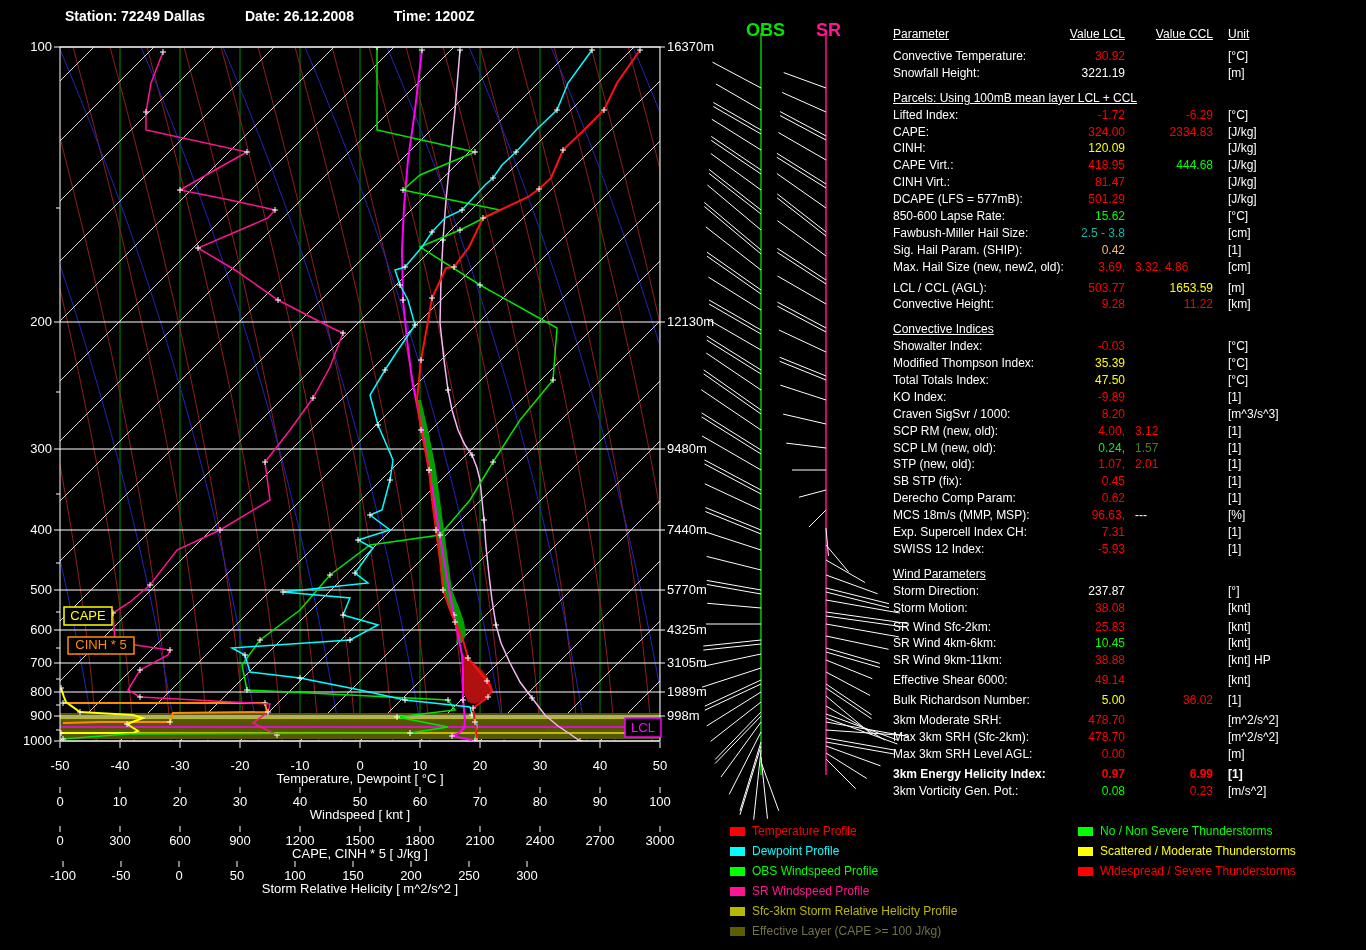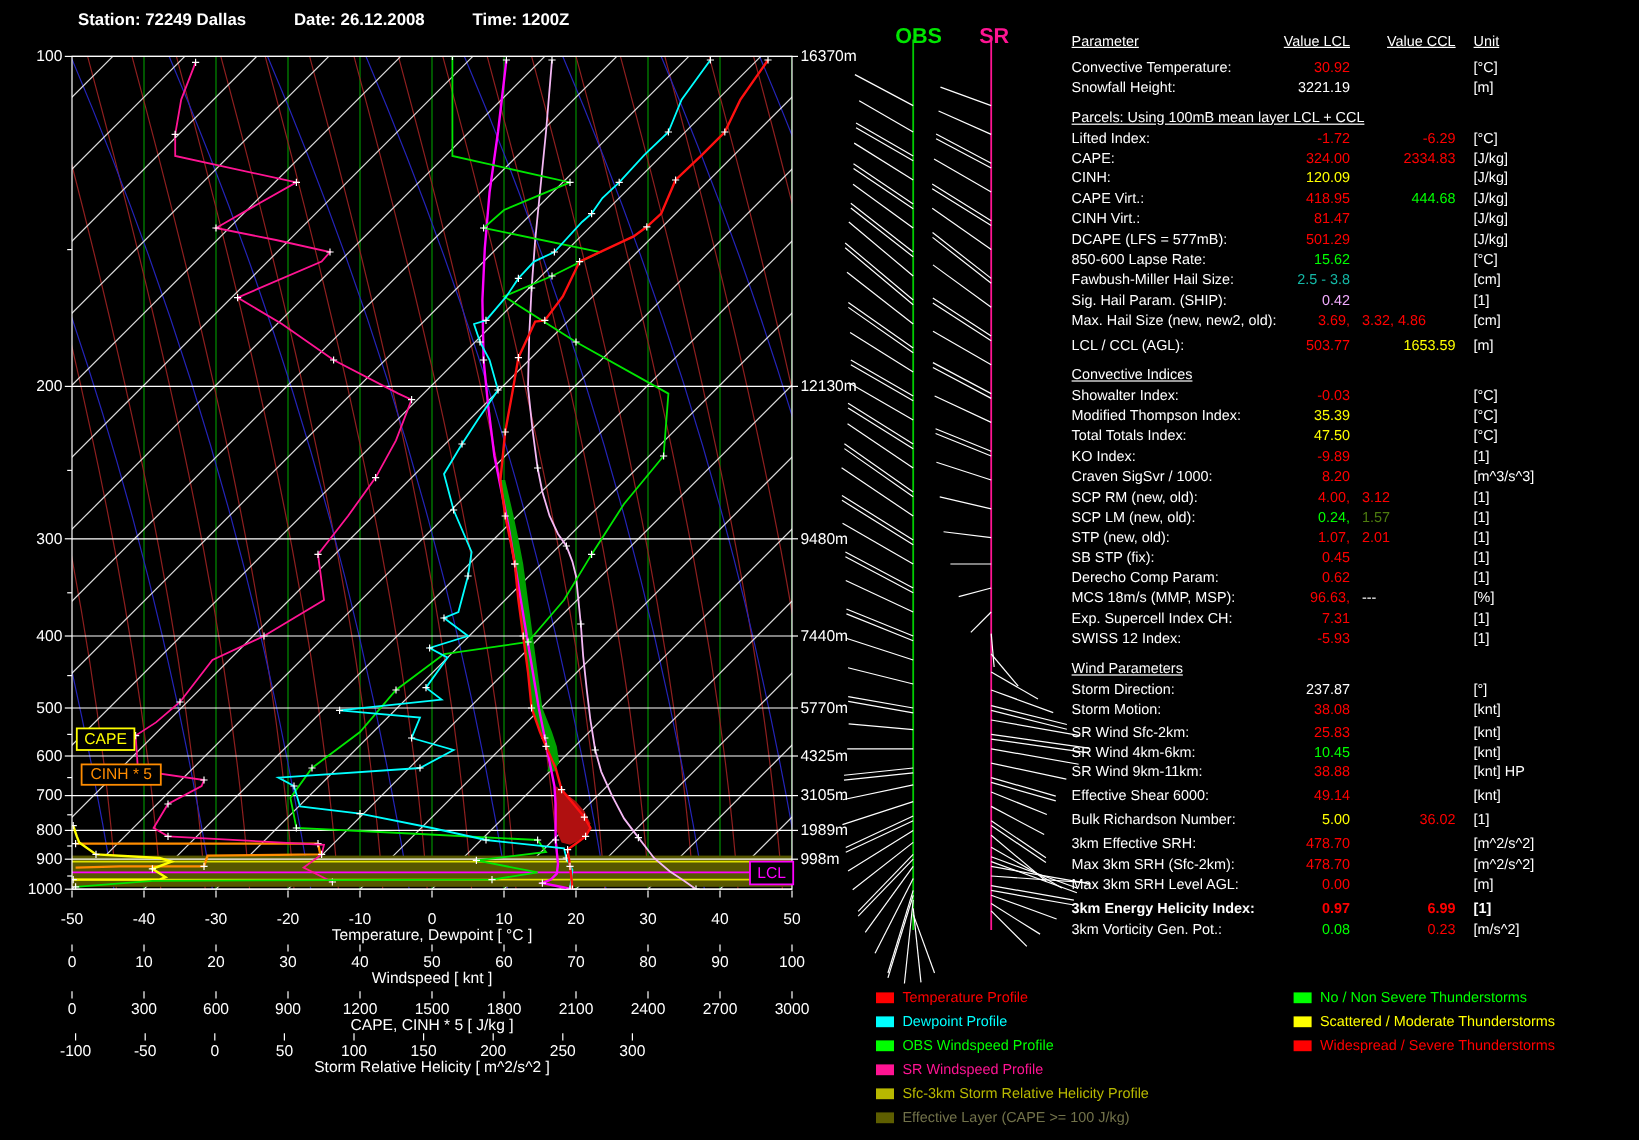--- a/index.html
+++ b/index.html
@@ -556,35 +556,41 @@
         <span class="v1"><span style="color: rgb(0, 255, 0);">15.62</span></span>
         <span class="un">[°C]</span>
       </div>
       <div class="trow">
         <span class="lb">Fawbush-Miller Hail Size:</span>
         <span class="v1"><span style="color: #14b8a6;">2.5 - 3.8</span></span>
         <span class="un">[cm]</span>
       </div>
       <div class="trow">
         <span class="lb">Sig. Hail Param. (SHIP):</span>
-        <span class="v1"><span style="color: #f0abfc; margin-top: 10px;">0.42</span></span>
+        <span class="v1"><span style="color: #fdba74; margin-top: 10px;">0.42</span></span>
         <span class="un">[1]</span>
       </div>
       <div class="trow">
         <span class="lb">Max. Hail Size (new, new2, old):</span>
         <span class="v1"><span style="color: rgb(255, 0, 0);">3.69,</span></span>
         <span class="v2l"><span style="color: rgb(255, 0, 0);">3.32,</span><span style="color: rgb(255, 0, 0);"> 4.86</span></span>
         <span class="un">[cm]</span>
       </div>
       <div class="trow" style="margin-top: 4px;">
         <span class="lb">LCL / CCL (AGL):</span>
         <span class="v1"><span style="color: rgb(255, 0, 0);">503.77</span></span>
         <span class="v2"><span style="color: rgb(255, 255, 0);">1653.59</span></span>
         <span class="un">[m]</span>
       </div>
+      <div class="trow">
+        <span class="lb">Convective Height:</span>
+        <span class="v1"><span style="color: rgb(255, 0, 0);">9.28</span></span>
+        <span class="v2"><span style="color: rgb(255, 0, 0);">11.22</span></span>
+        <span class="un">[km]</span>
+      </div>
       <div class="section" style="margin-top: 8px;">Convective Indices</div>
       <div class="trow">
         <span class="lb">Showalter Index:</span>
         <span class="v1"><span style="color: rgb(255, 0, 0);">-0.03</span></span>
         <span class="un">[°C]</span>
       </div>
       <div class="trow">
         <span class="lb">Modified Thompson Index:</span>
         <span class="v1"><span style="color: rgb(255, 255, 0);">35.39</span></span>
         <span class="un">[°C]</span>
@@ -679,21 +685,21 @@
         <span class="v1"><span style="color: rgb(255, 0, 0);">49.14</span></span>
         <span class="un">[knt]</span>
       </div>
       <div class="trow" style="margin-top: 3px;">
         <span class="lb">Bulk Richardson Number:</span>
         <span class="v1"><span style="color: rgb(255, 255, 0);">5.00</span></span>
         <span class="v2"><span style="color: rgb(255, 0, 0);">36.02</span></span>
         <span class="un">[1]</span>
       </div>
       <div class="trow" style="margin-top: 3px;">
-        <span class="lb">3km Effective SRH:</span>
+        <span class="lb">3km Moderate SRH:</span>
         <span class="v1"><span style="color: rgb(255, 0, 0);">478.70</span></span>
         <span class="un">[m^2/s^2]</span>
       </div>
       <div class="trow">
         <span class="lb">Max 3km SRH (Sfc-2km):</span>
         <span class="v1"><span style="color: rgb(255, 0, 0);">478.70</span></span>
         <span class="un">[m^2/s^2]</span>
       </div>
       <div class="trow">
         <span class="lb">Max 3km SRH Level AGL:</span>

